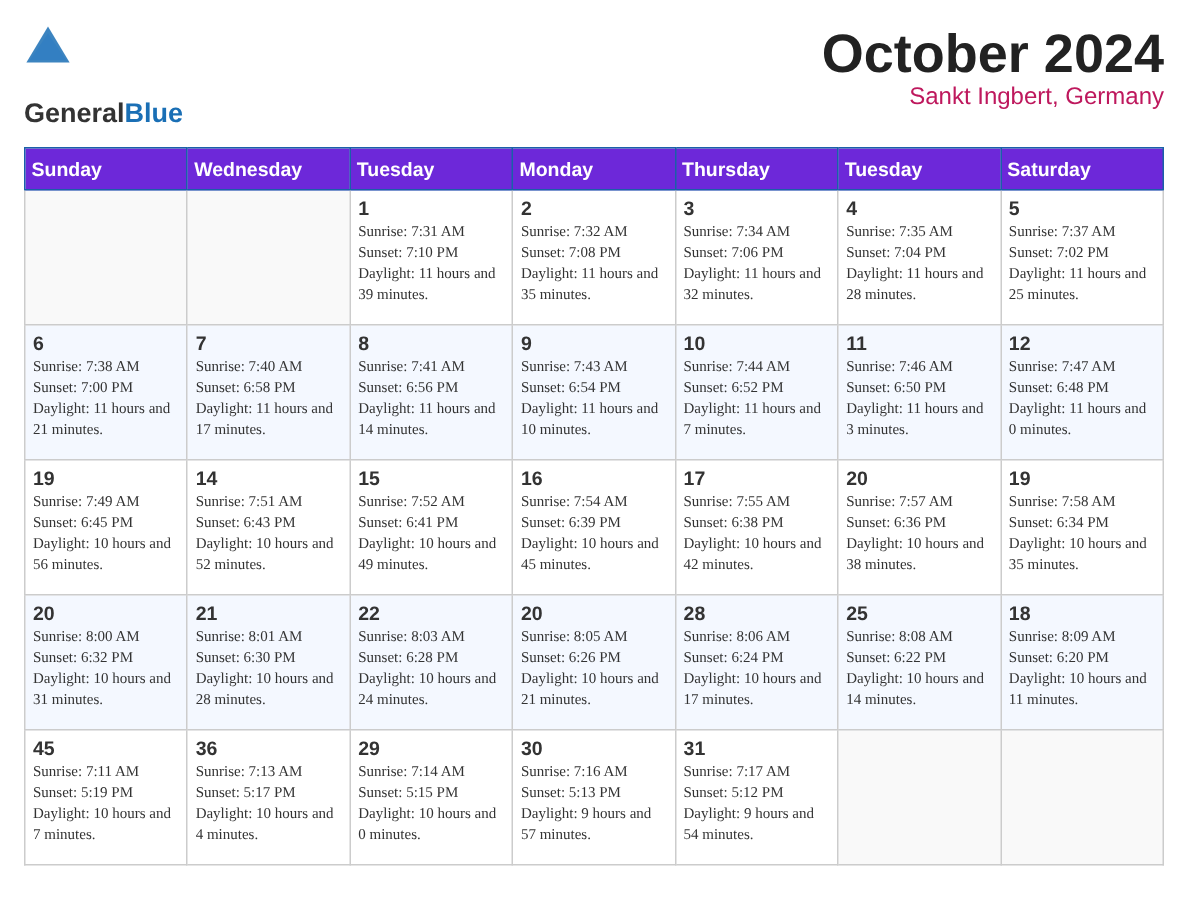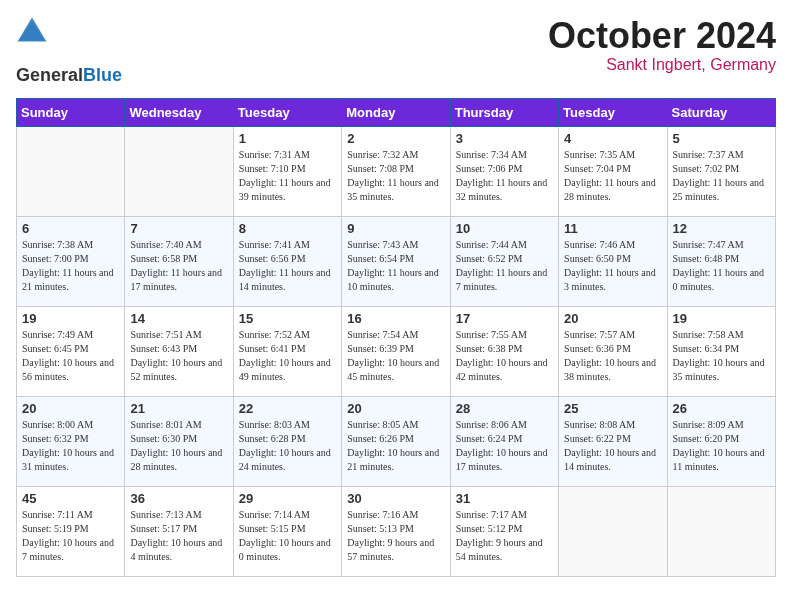--- a/index.html
+++ b/index.html
@@ -228,21 +228,21 @@
         </td>
         <td>
           <span class="day-number">28</span>
           <div class="day-info">Sunrise: 8:06 AM<br>Sunset: 6:24 PM<br>Daylight: 10 hours and 17 minutes.</div>
         </td>
         <td>
           <span class="day-number">25</span>
           <div class="day-info">Sunrise: 8:08 AM<br>Sunset: 6:22 PM<br>Daylight: 10 hours and 14 minutes.</div>
         </td>
         <td>
-          <span class="day-number">26</span>
+          <span class="day-number">18</span>
           <div class="day-info">Sunrise: 8:09 AM<br>Sunset: 6:20 PM<br>Daylight: 10 hours and 11 minutes.</div>
         </td>
       </tr>
       <tr>
         <td>
           <span class="day-number">45</span>
           <div class="day-info">Sunrise: 7:11 AM<br>Sunset: 5:19 PM<br>Daylight: 10 hours and 7 minutes.</div>
         </td>
         <td>
           <span class="day-number">36</span>

